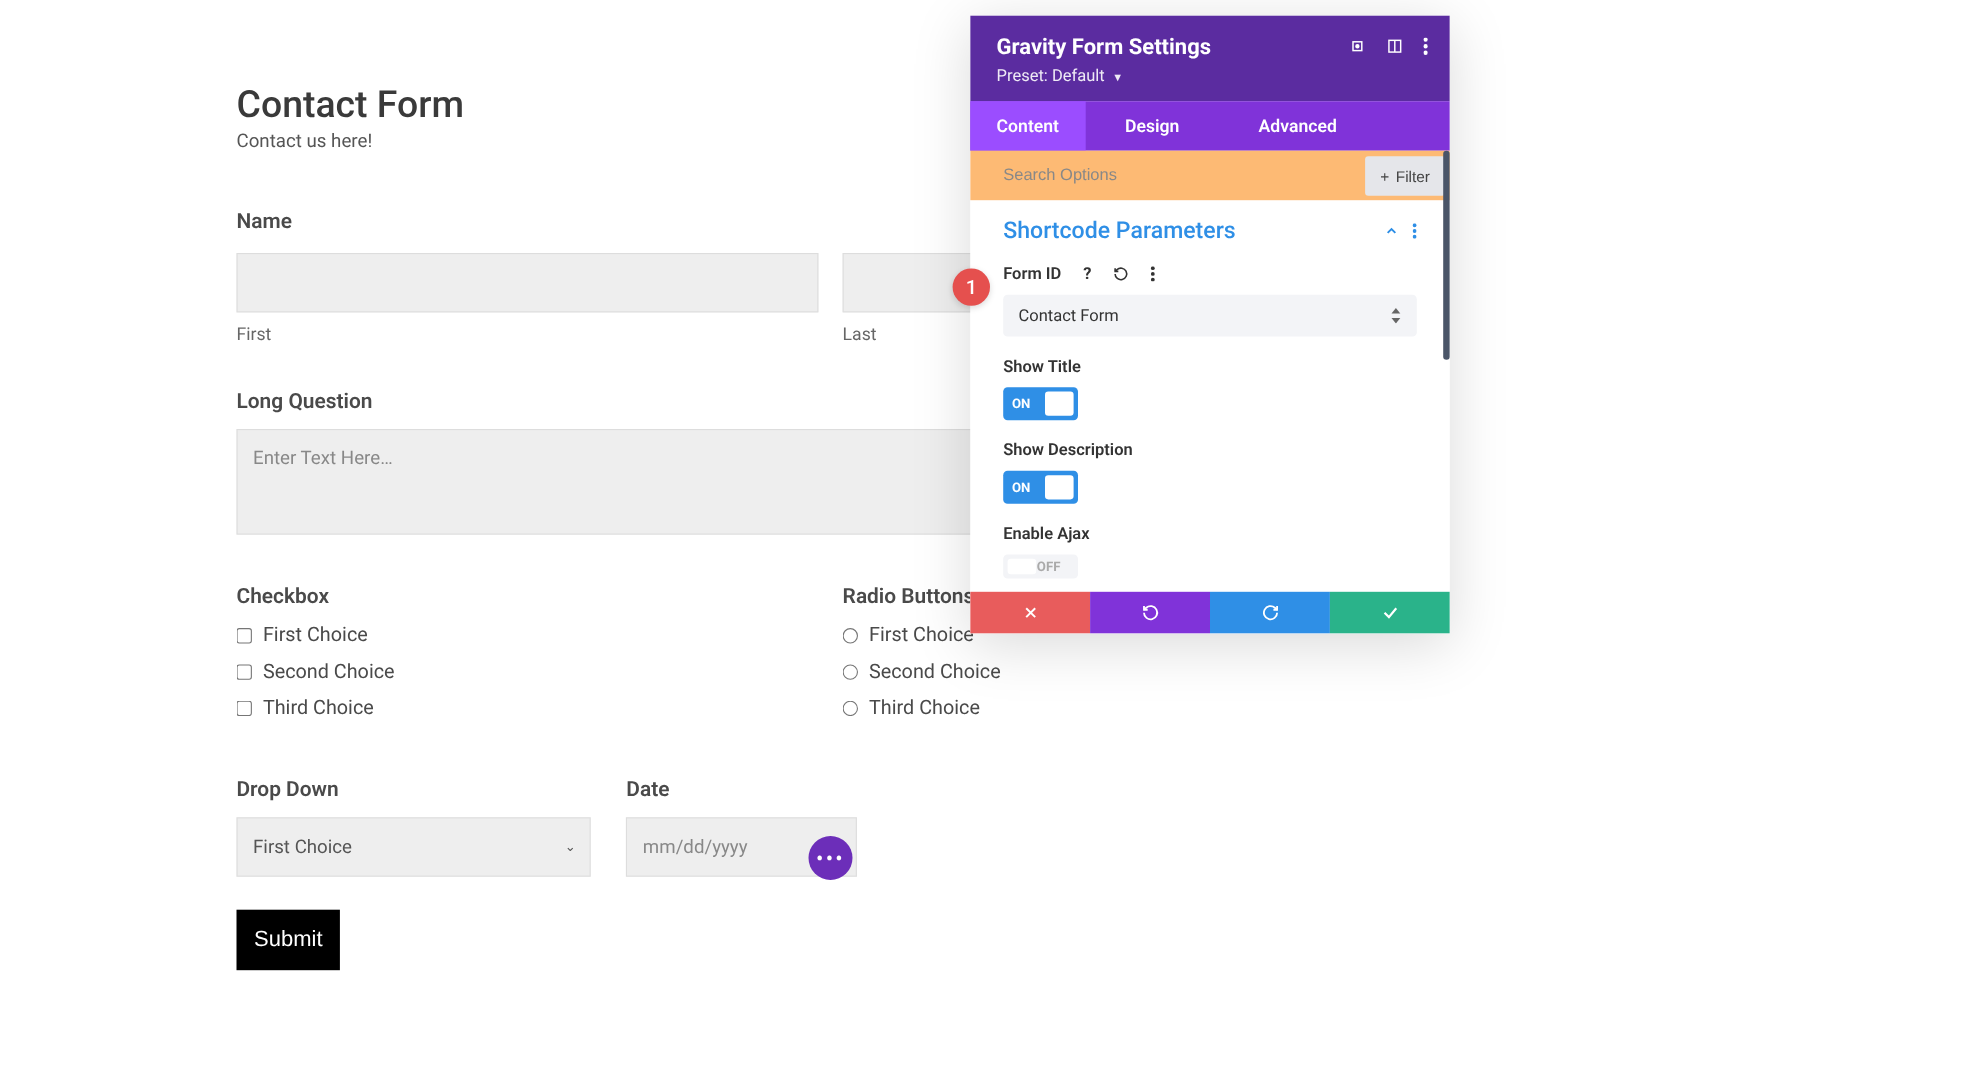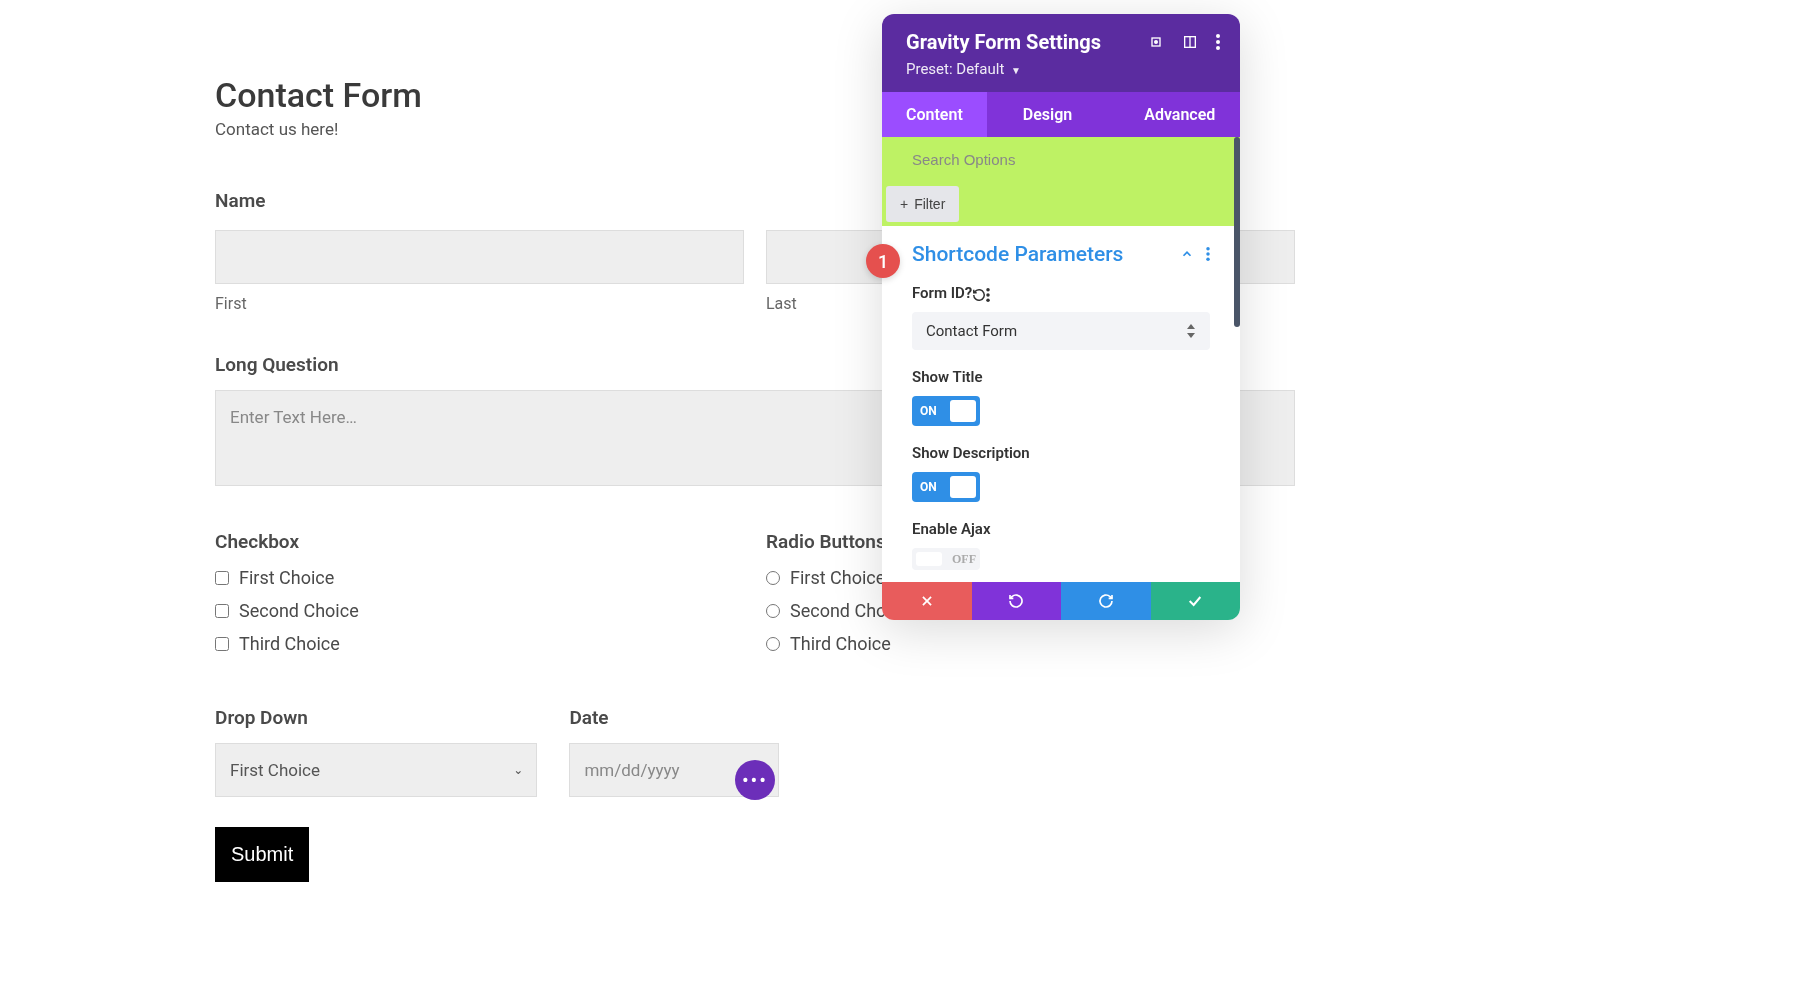--- a/index.html
+++ b/index.html
@@ -107,23 +107,23 @@
     font-size: 20px;
     cursor: pointer;
     letter-spacing: 2px;
   }
 
   
   .panel {
     position: absolute;
     left: 882px;
     top: 14px;
-    width: 358px;
+    width: 436px;
     background: #fff;
-    border-radius: 12px;
+    border-radius: 0;
     overflow: hidden;
     box-shadow: 0 10px 50px rgba(0,0,0,0.15);
   }
   .panel-header {
     background: #5b2ca0;
     color: #fff;
     padding: 16px 20px 14px 24px;
   }
   .panel-header-row {
     display: flex;
@@ -148,23 +148,22 @@
   }
   .tab.active { background: #9b4dff; }
   .tab:nth-child(2){ padding-left: 36px; padding-right: 36px;}
   .tab:nth-child(3){ padding-left: 36px; }
 
   .panel-body {
     position: relative;
   }
   .search-row {
     display: flex;
-    background: #bef264;
-    align-items: flex-start;
-    flex-direction: column;
+    background: #fdba74;
+    align-items: center;
   }
   .search-input {
     flex: 1;
     border: none;
     background: transparent;
     padding: 14px 18px 14px 30px;
     font-size: 15px;
     color: #666;
   }
   .search-input::placeholder { color: #888; }
@@ -191,21 +190,21 @@
   }
   .section-title {
     color: #2f8fe6;
     font-size: 21px;
     font-weight: 500;
   }
   .section-icons { display: flex; gap: 12px; align-items: center; color: #2f8fe6; }
   .section-icons span { cursor: pointer; }
 
   .field-group { margin-bottom: 18px; }
-  .fg-label-row { display: flex; align-items: flex-end; gap: 0; margin-bottom: 10px; font-size: 15px; font-weight: 600; color: #333; }
+  .fg-label-row { display: flex; align-items: center; gap: 20px; margin-bottom: 10px; font-size: 15px; font-weight: 600; color: #333; }
   .fg-label-row .ic { font-weight: 400; cursor: pointer; color: #333; }
   
   .select-mini {
     display: flex;
     align-items: center;
     justify-content: space-between;
     background: #f3f4f7;
     padding: 10px 14px;
     border-radius: 4px;
     font-size: 15px;
@@ -223,21 +222,21 @@
     font-weight: 700;
     display: flex;
     align-items: center;
     padding-left: 12px;
   }
   .toggle.on { background: #2f8fe6; color: #fff; }
   .toggle.on .knob { right: 4px; }
   .toggle.on .txt { left: 8px; }
   .toggle.off { background: #f3f4f7; color: #aaa; }
   .toggle.off .knob { left: 4px; }
-  .toggle.off .txt { right: 4px; font-family: Liberation Serif, serif; }
+  .toggle.off .txt { right: 16px; }
   .toggle .knob {
     position: absolute;
     width: 26px; height: 22px;
     background: #fff;
     border-radius: 3px;
     top: 4px;
   }
   .toggle .txt { position: absolute; }
 
   .scrolltrack {

